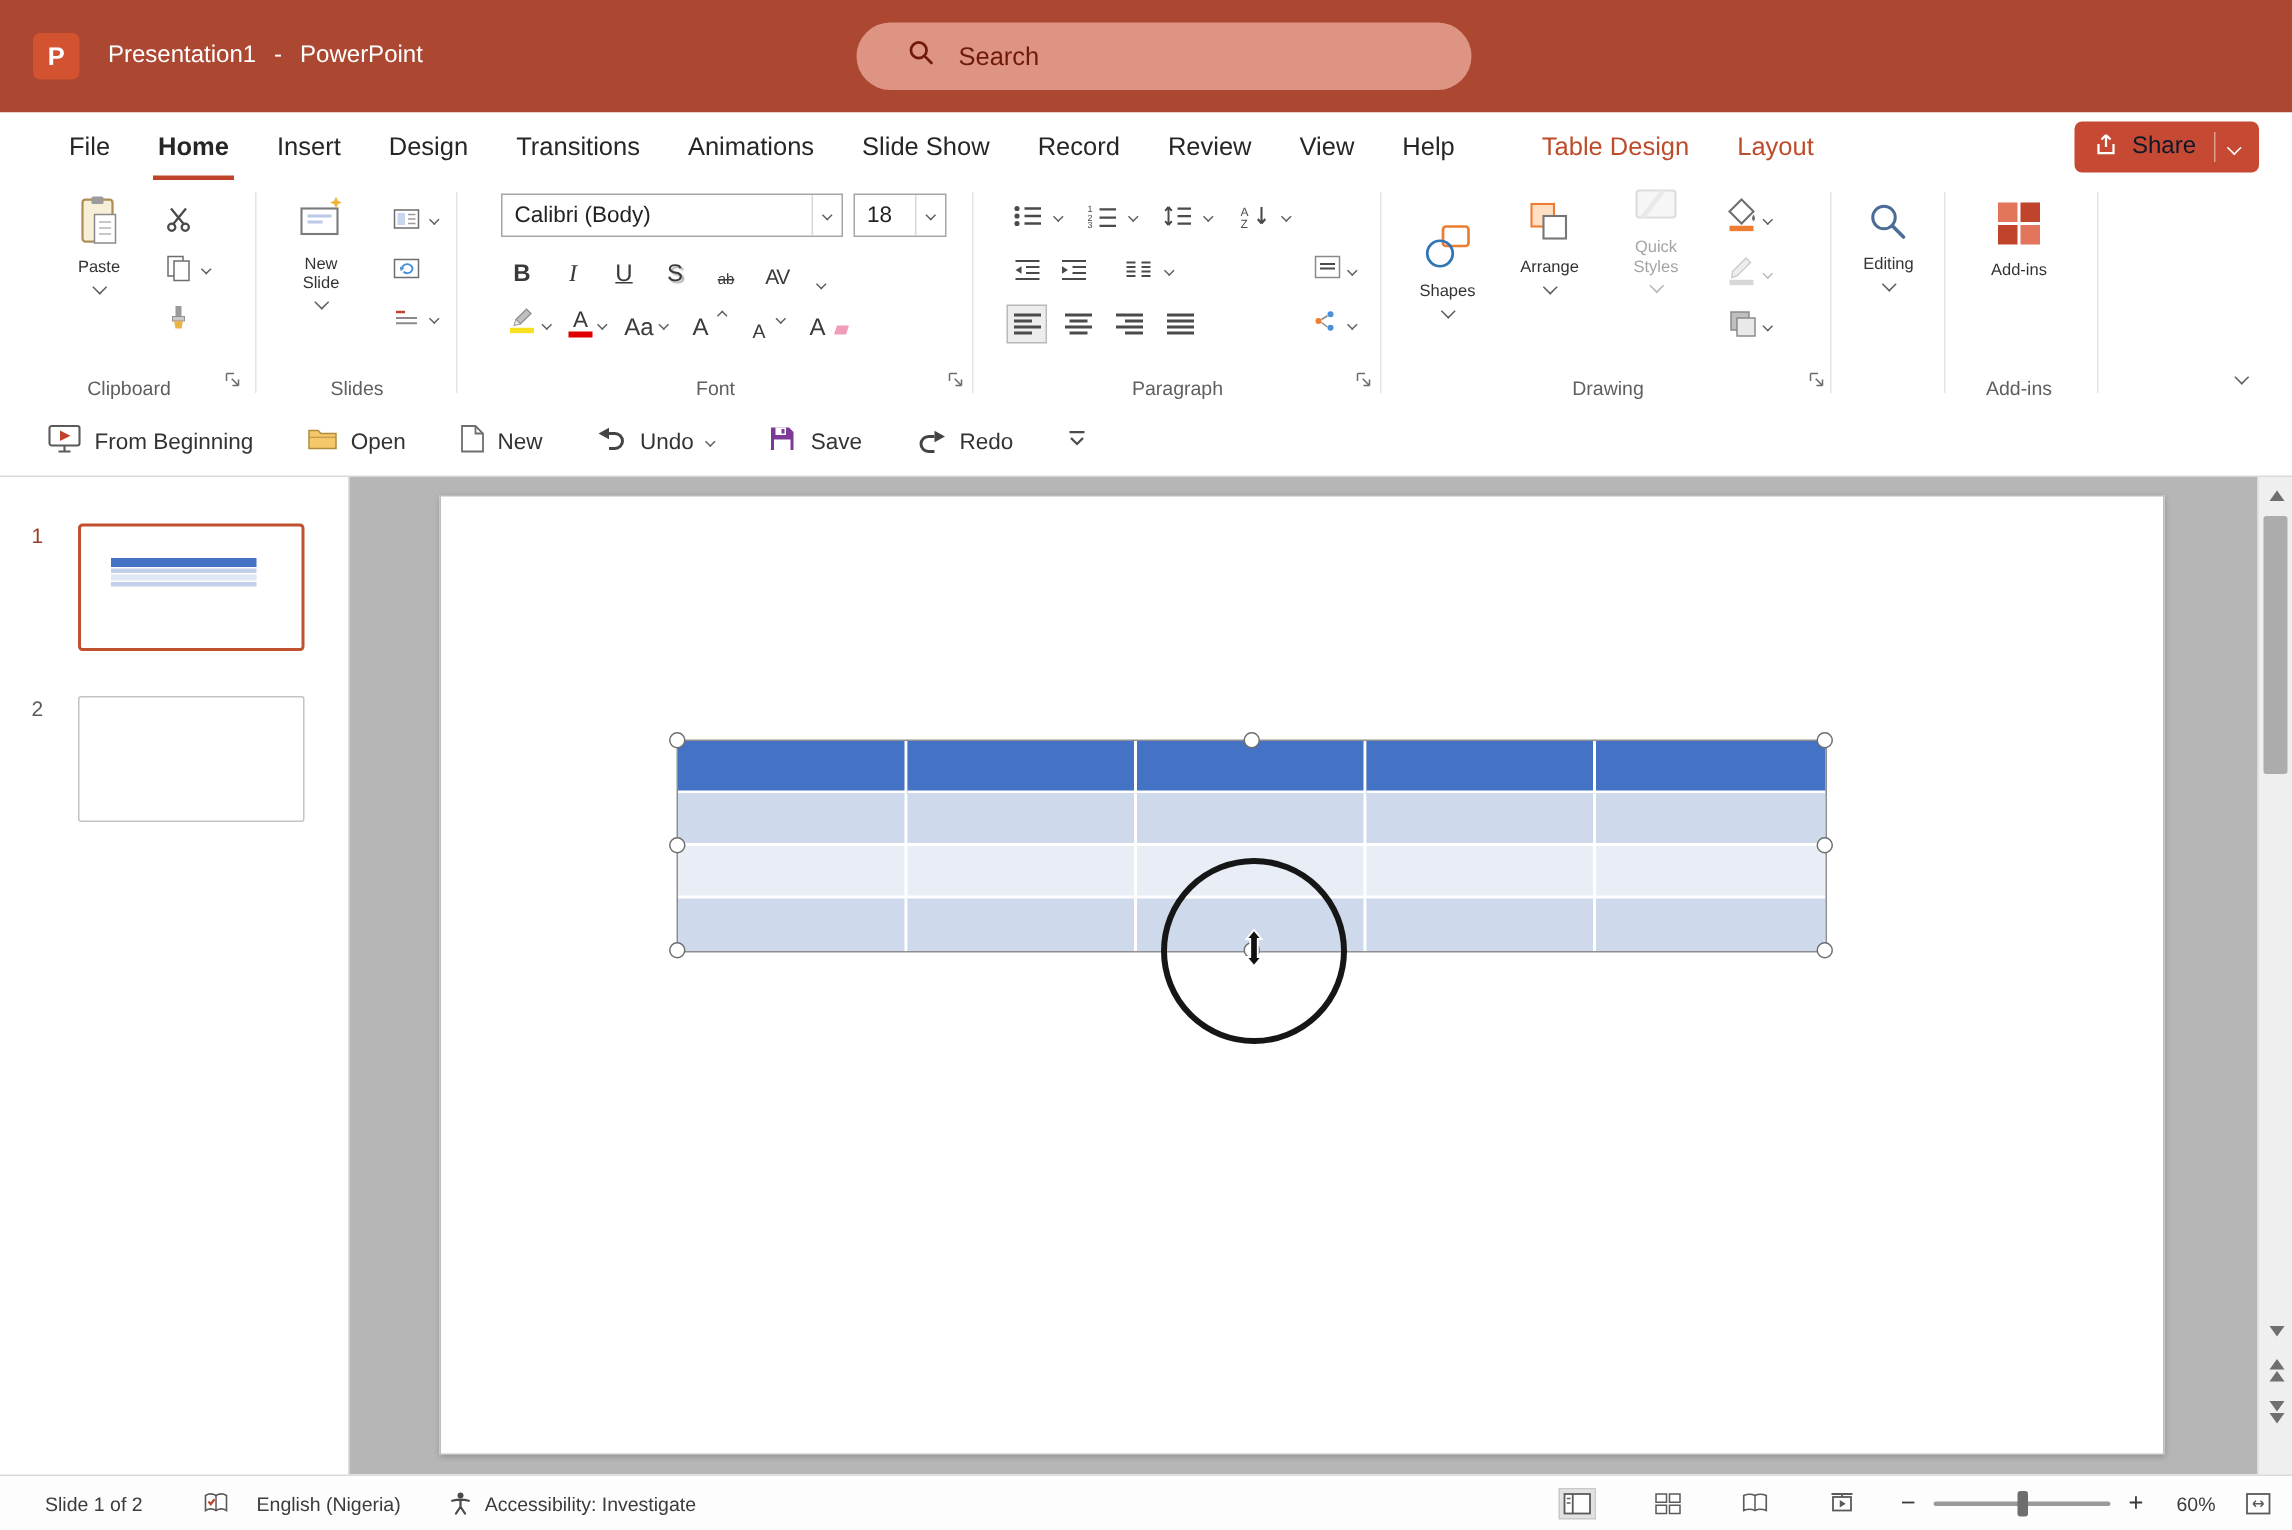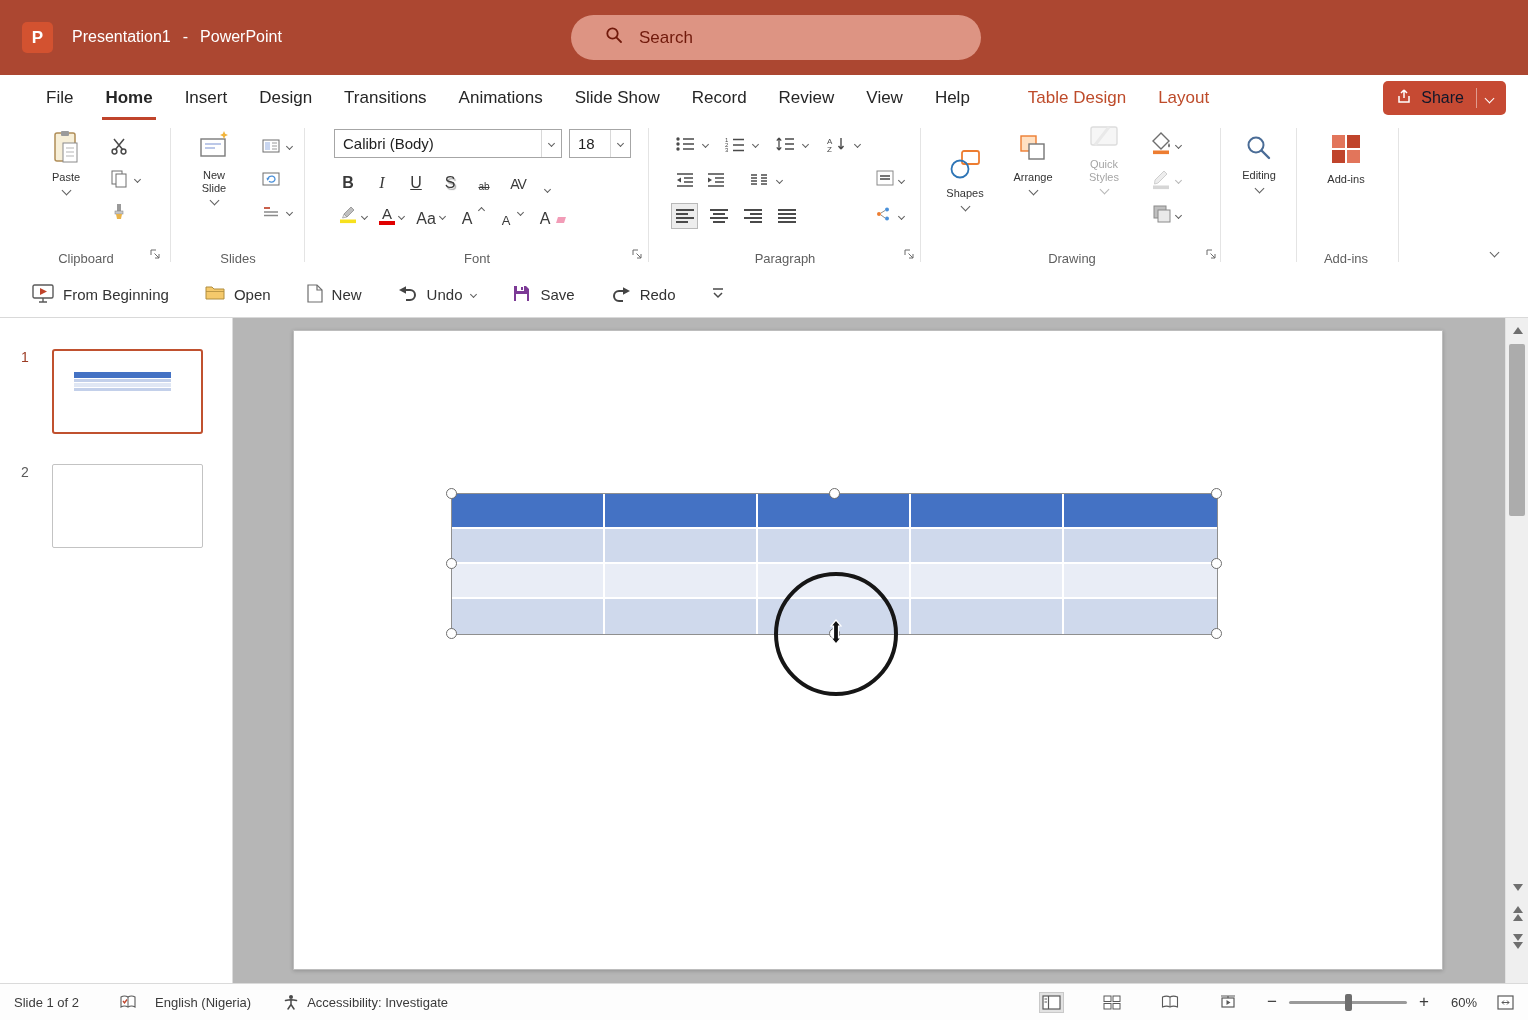--- a/index.html
+++ b/index.html
@@ -625,21 +625,21 @@
         <span class="tri up"></span>
         <span class="tri up"></span>
       </div>
     <div class="sbtn" style="bottom:34px">
         <span class="tri down"></span>
         <span class="tri down"></span>
       </div>
   </div>
 
   <footer id="statusbar">
-    <span class="s-item" style="margin-left:14px">Slide 1 of 2</span>
+    <span class="s-item" style="margin-left:30px">Slide 1 of 2</span>
     <span class="sicon" style="margin-left:40px">
         <svg width="18" height="15">
           <path d="M9 2 C7 .8 4 .8 2 2 V12 C4 10.8 7 10.8 9 12 C11 10.8 14 10.8 16 12 V2 C14 .8 11 .8 9 2 Z" fill="#fff" stroke="#5a5a5a" stroke-width="1.1"></path>
           <path d="M9 2 V12" stroke="#5a5a5a" stroke-width="1"></path>
           <path d="M4 6 l1.5 1.8 L8 4.5" stroke="#C0442B" stroke-width="1.4" fill="none"></path>
         </svg>
       </span>
     <span class="s-item s-click" style="margin-left:18px">English (Nigeria)</span>
     <span class="sicon" style="margin-left:32px">
         <svg width="16" height="16">

